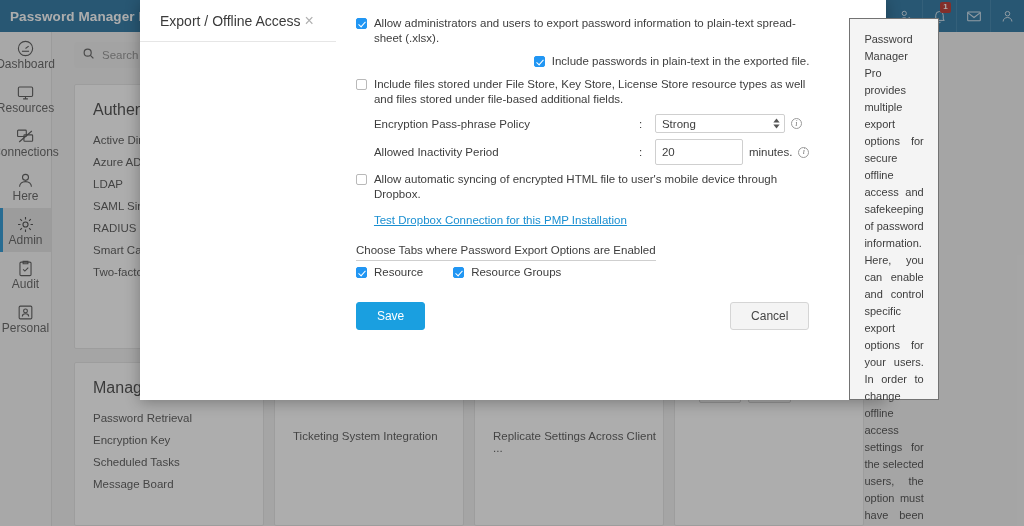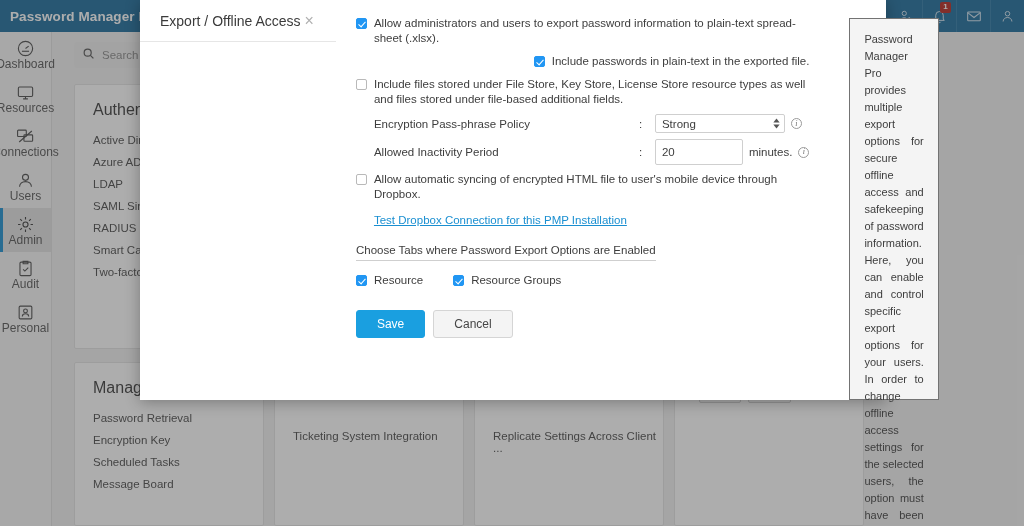--- a/index.html
+++ b/index.html
@@ -146,24 +146,24 @@
 
   .dblink {
     display: inline-block; margin: 8px 0 0 18px; font-size: 11.5px;
     color: #1a8fd1; text-decoration: underline;
   }
 
   .section-head {
     margin-top: 16px; font-size: 11.5px; color: #3d3d3d;
     border-bottom: 1px solid #cfcfcf; display: inline-block; padding-bottom: 4px;
   }
-  .tabrow { display: flex; gap: 30px; margin-top: 12px; }
+  .tabrow { display: flex; gap: 30px; margin-top: 4px; }
   .tabrow .cbrow { padding: 0; }
 
-  .btnrow { display: flex; justify-content: flex-start; gap: 8px; margin-top: 22px; }
+  .btnrow { display: flex; justify-content: space-between; gap: 24px; margin-top: 22px; }
   .btn {
     font-size: 12px; border-radius: 3px; padding: 6px 20px; border: 1px solid transparent;
   }
   .btn.primary { background: #1a9fe0; color: #fff; border-color: #1a9fe0; }
   .btn.secondary { background: #f4f4f4; color: #454545; border-color: #d5d5d5; }
 
   .notebox {
     margin: 18px 20px 0 20px; background: #f4f4f4; border: 1px solid #737373;
     padding: 12px 14px; font-size: 11px; color: #3d3d3d; line-height: 17px;
     text-align: justify;
@@ -238,21 +238,21 @@
         </span>
         <span class="s-lb">Connections</span>
       </div>
       <div class="side-item">
         <span class="s-ic">
           <svg width="19" height="19" viewBox="0 0 24 24" fill="none" stroke="#4a4a4a" stroke-width="1.4">
               <circle cx="12" cy="8" r="3.8"></circle>
               <path d="M4.5 20c0-4 3.4-6.6 7.5-6.6s7.5 2.6 7.5 6.6"></path>
             </svg>
         </span>
-        <span class="s-lb">Users</span>
+        <span class="s-lb">Here</span>
       </div>
       <div class="side-item active">
         <span class="s-ic">
           <svg width="19" height="19" viewBox="0 0 24 24" fill="none" stroke="#3a3a3a" stroke-width="1.4">
               <circle cx="12" cy="12" r="3.2"></circle>
               <path d="M12 2.6v3M12 18.4v3M2.6 12h3M18.4 12h3M5.3 5.3l2.2 2.2M16.5 16.5l2.2 2.2M18.7 5.3l-2.2 2.2M7.5 16.5l-2.2 2.2"></path>
             </svg>
         </span>
         <span class="s-lb">Admin</span>
       </div>

